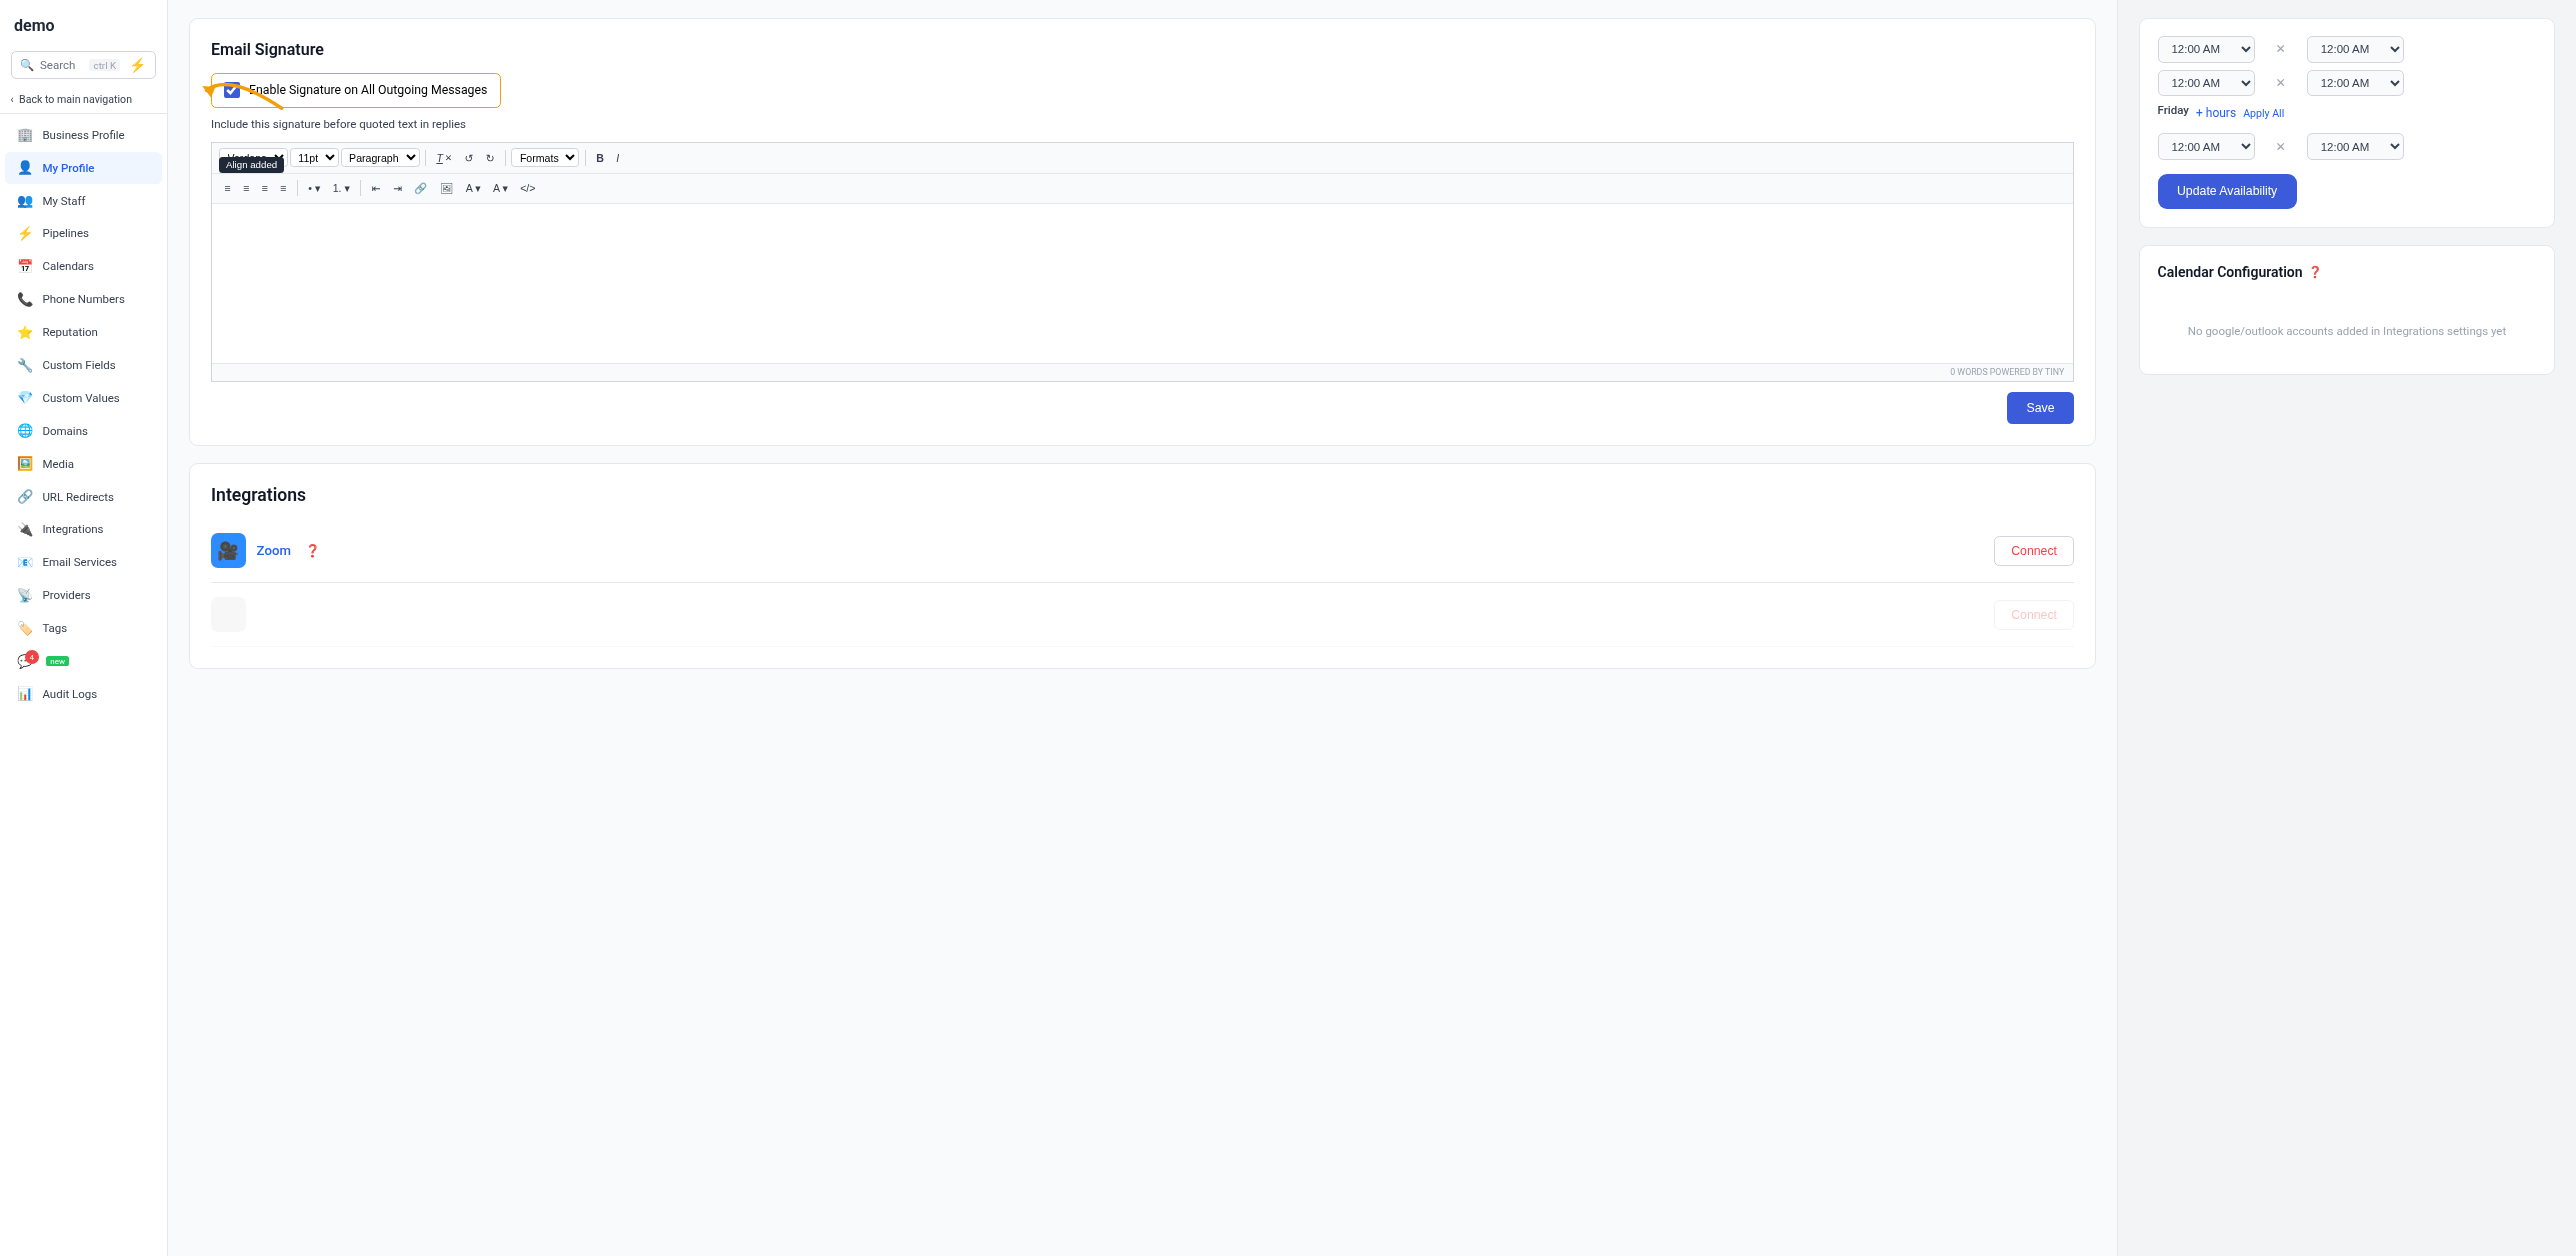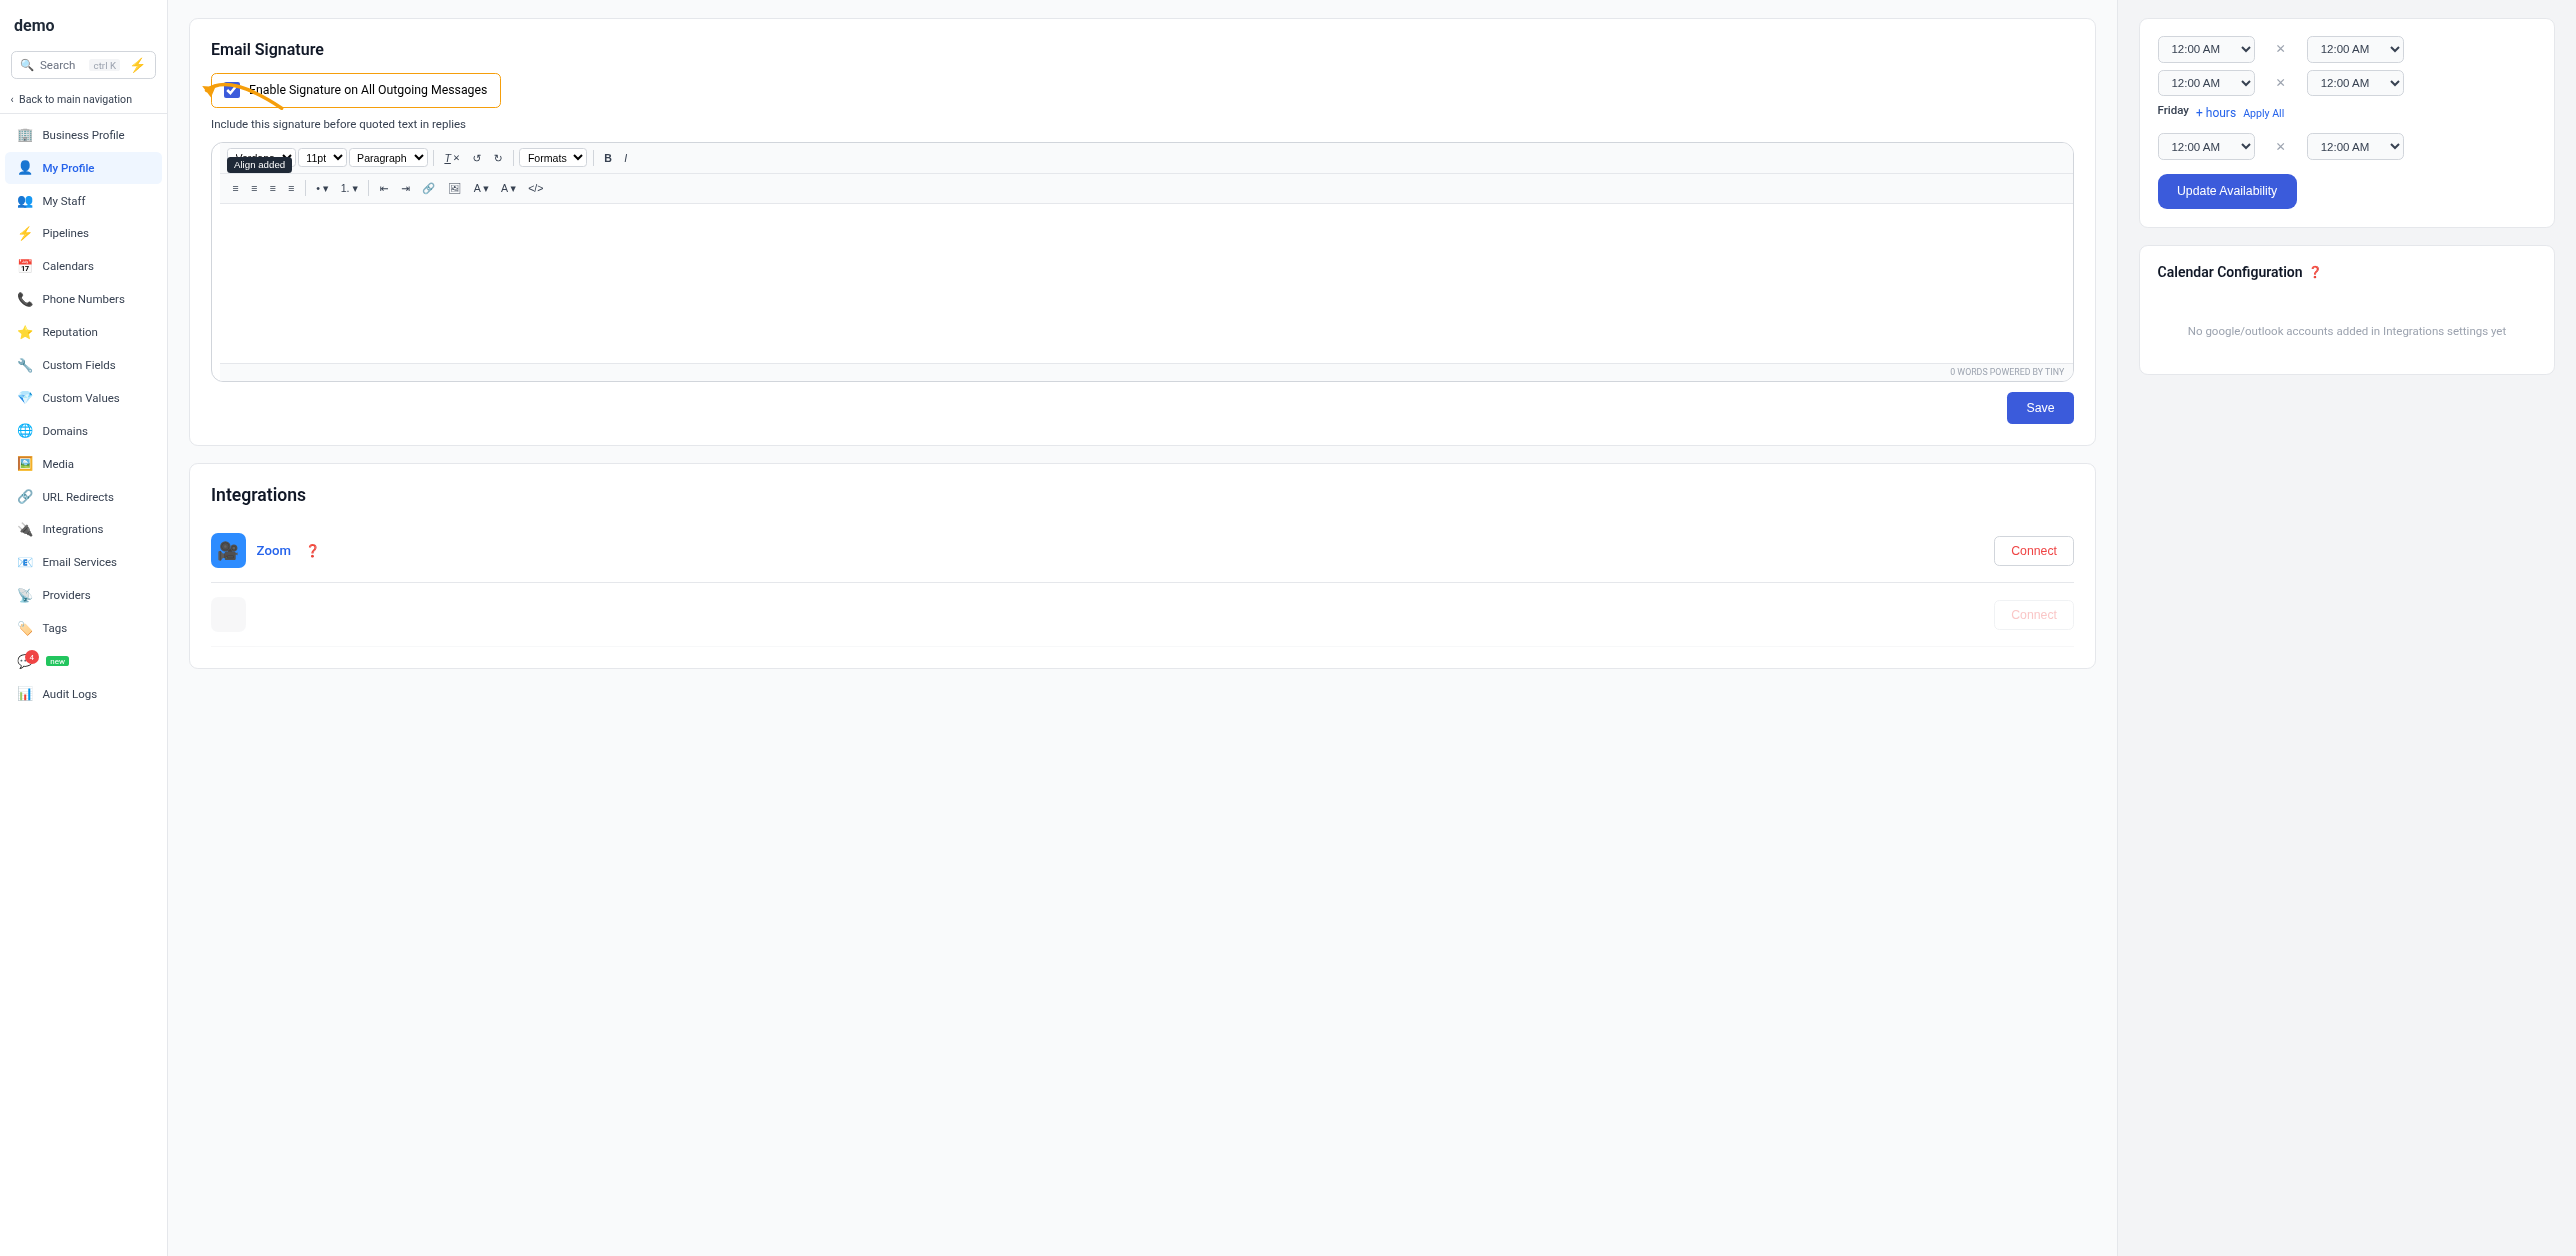--- a/index.html
+++ b/index.html
@@ -186,23 +186,22 @@
 
     .include-text {
       font-size: 11.5px;
       color: #374151;
       margin-bottom: 10.6px;
     }
 
     
     .editor-wrapper {
       border: 0.9px solid #d1d5db;
-      border-radius: 12px;
+      border-radius: 0;
       overflow: hidden;
-      padding-left: 8px;
     }
     .editor-toolbar {
       background: #f9fafb;
       border-bottom: 0.9px solid #e5e7eb;
       padding: 5.3px 7px;
       display: flex;
       flex-wrap: wrap;
       gap: 1.8px;
       align-items: center;
     }

